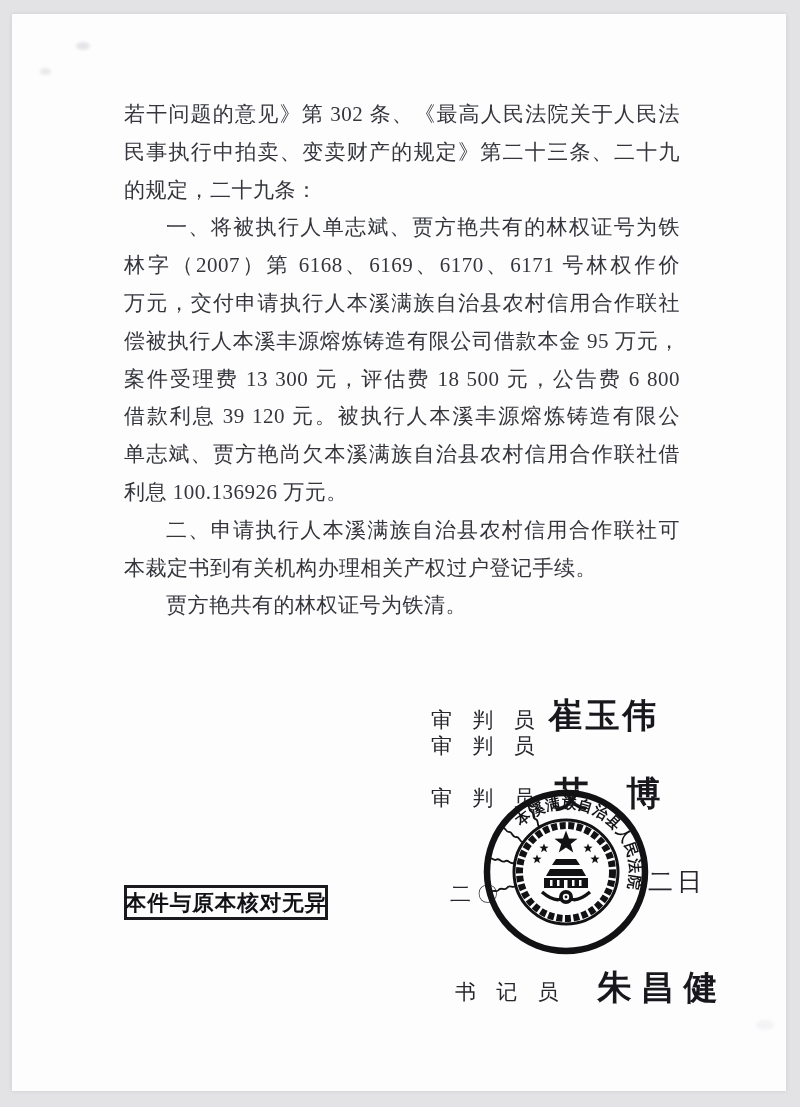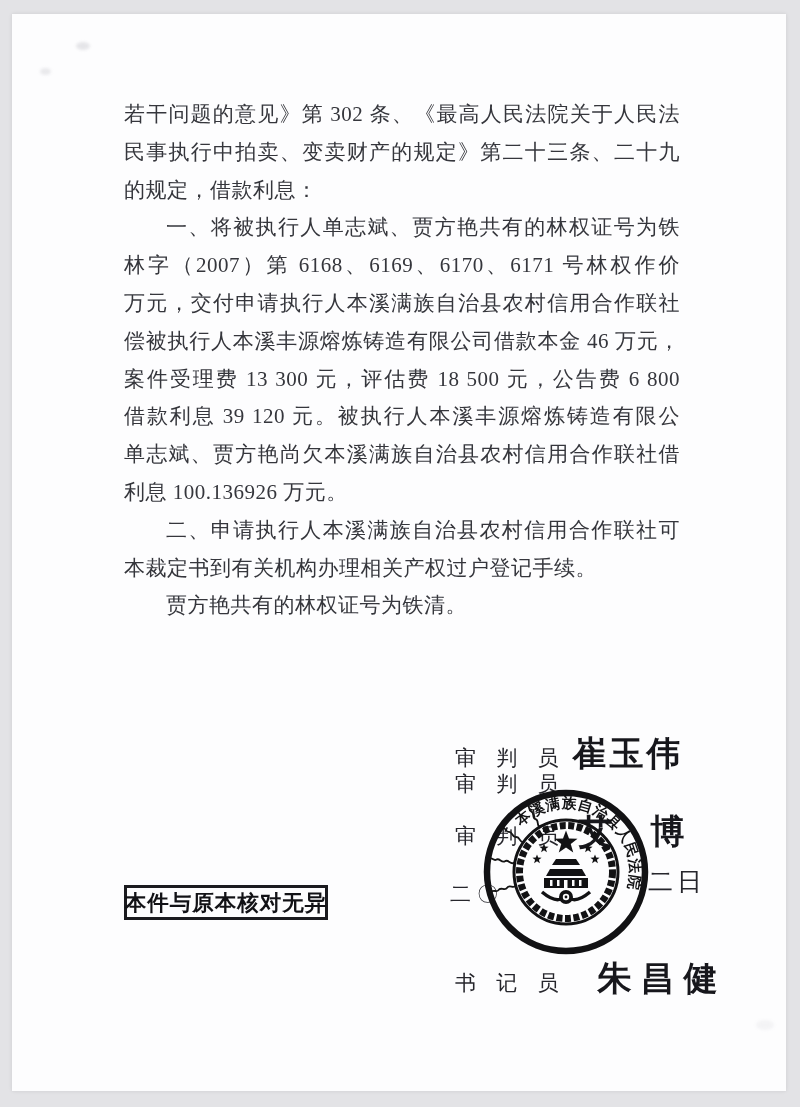--- a/index.html
+++ b/index.html
@@ -18,33 +18,33 @@
     position:absolute; left:112px; top:82px; width:556px;
     color:#35363c;
   }
   .line{
     height:37.8px; line-height:37.8px; font-size:21px;
     letter-spacing:.5px; white-space:nowrap;
   }
   .line.full{ text-align:justify; text-align-last:justify; white-space:normal; height:37.8px; overflow:hidden;}
   .line.ind{ text-indent:2em; }
   
-  .sig-block{ position:absolute; left:443px; top:679px;margin-top:38px; }
+  .sig-block{ position:absolute; left:419px; top:679px; }
   .sig-row{ display:flex; align-items:baseline; height:39px; }
   .role{ font-size:21px; color:#26262c; word-spacing:15px; white-space:pre; }
   .name{ font-size:34px; font-weight:700; color:#17171c; margin-left:14px; white-space:pre; }
   .n0{ letter-spacing:3px; }
   .n1{ letter-spacing:30px; }
   .n2{ letter-spacing:38px; margin-left:20px; }
   
   .date-left{ position:absolute; left:438px; top:866px; font-size:21px; letter-spacing:6px; color:#26262c; }
   .date-right{ position:absolute; left:636px; top:851px; font-size:25px; letter-spacing:4px; color:#26262c; }
   
   .clerk-row{ position:absolute; left:443px; top:942px; display:flex; align-items:baseline;gap:25px; }
-  .clerk-row .name{ letter-spacing:9px; }
+  .clerk-row .name{ letter-spacing:9px;margin-top:9px; }
   
   .stamp-box{
     position:absolute; left:112px; top:871px; width:198px; height:29px;
     border:3.5px solid #1b1b1f; display:flex; justify-content:center;
     background:rgba(255,255,255,.0);
   }
   .stamp-box span{
     font-size:21.5px; font-weight:700; letter-spacing:1px; color:#121216; white-space:nowrap;
   }
   
@@ -61,25 +61,25 @@
 <div class="wrap">
   <div class="page">
 
     <div class="speck sp1"></div>
     <div class="speck sp2"></div>
     <div class="speck sp3"></div>
 
     <div class="body-text">
       <div class="line full">若干问题的意见》第 302 条、《最高人民法院关于人民法院</div>
       <div class="line full">民事执行中拍卖、变卖财产的规定》第二十三条、二十九条</div>
-      <div class="line">的规定，借款利息：</div>
+      <div class="line">的规定，二十九条：</div>
       <div class="line full ind">一、将被执行人单志斌、贾方艳共有的林权证号为铁清</div>
       <div class="line full">林字（2007）第 6168、6169、6170、6171 号林权作价 102.772</div>
       <div class="line full">万元，交付申请执行人本溪满族自治县农村信用合作联社抵</div>
-      <div class="line full">偿被执行人本溪丰源熔炼铸造有限公司借款本金 46 万元，</div>
+      <div class="line full">偿被执行人本溪丰源熔炼铸造有限公司借款本金 95 万元，</div>
       <div class="line full">案件受理费 13 300 元，评估费 18 500 元，公告费 6 800 元，</div>
       <div class="line full">借款利息 39 120 元。被执行人本溪丰源熔炼铸造有限公司、</div>
       <div class="line full">单志斌、贾方艳尚欠本溪满族自治县农村信用合作联社借款</div>
       <div class="line">利息 100.136926 万元。</div>
       <div class="line full ind">二、申请执行人本溪满族自治县农村信用合作联社可持</div>
       <div class="line">本裁定书到有关机构办理相关产权过户登记手续。</div>
       <div class="line ind">贾方艳共有的林权证号为铁清。</div>
     </div>
 
     <div class="sig-block">

